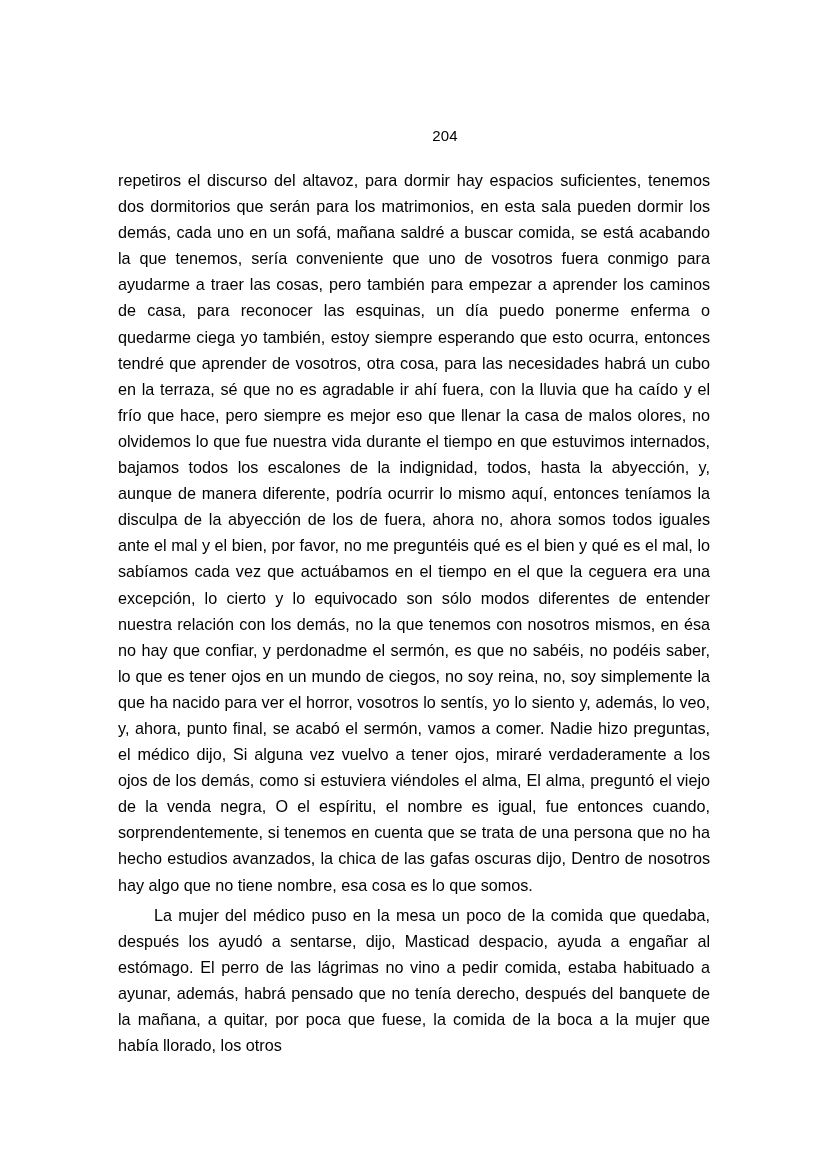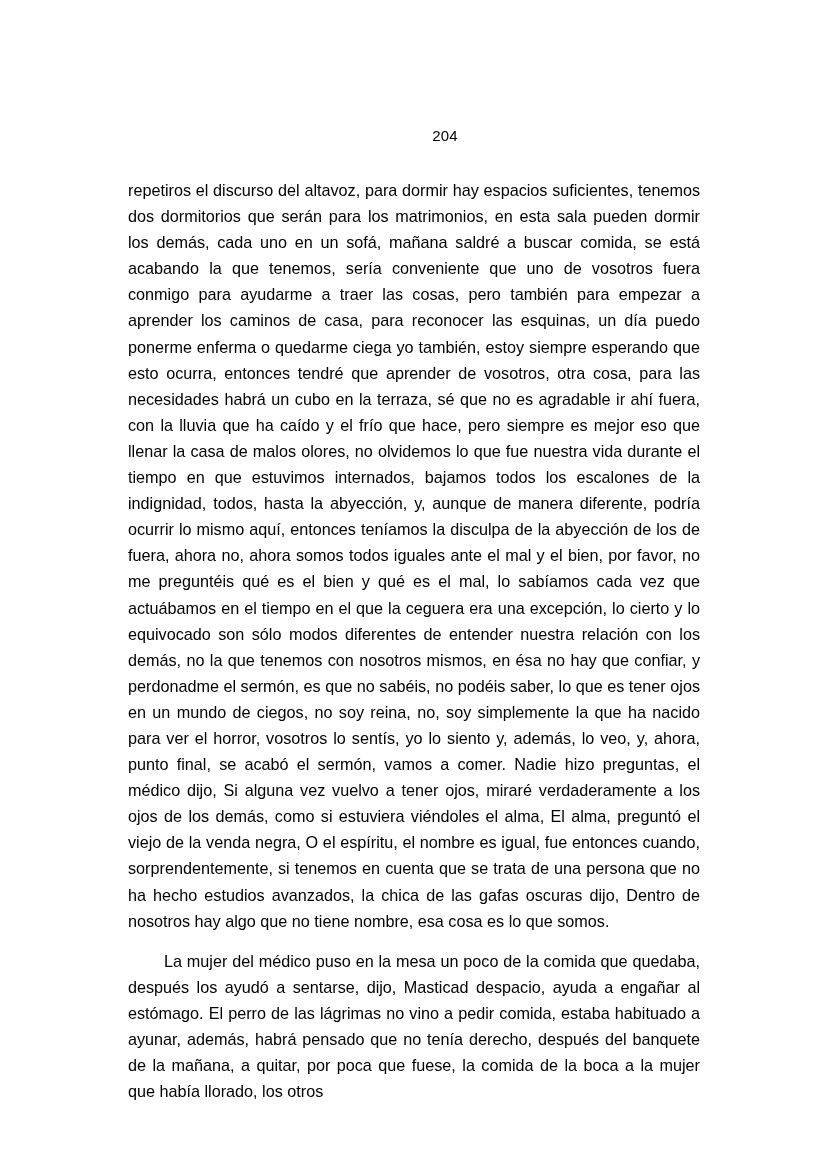--- a/index.html
+++ b/index.html
@@ -37,21 +37,21 @@
     top: 163px;
     left: 114px;
     width: 600px;
     font-size: 16.2px;
     line-height: 26.1px;
     text-align: justify;
     text-justify: inter-word;
     hyphens: none;
   }
   .body-text p {
-    margin: 14px;
+    margin: 4px;
     text-align: justify;
   }
   .body-text p.indent {
     text-indent: 36px;
   }
   .body-text p.last {
     text-align: justify;
   }
   
 </style>

